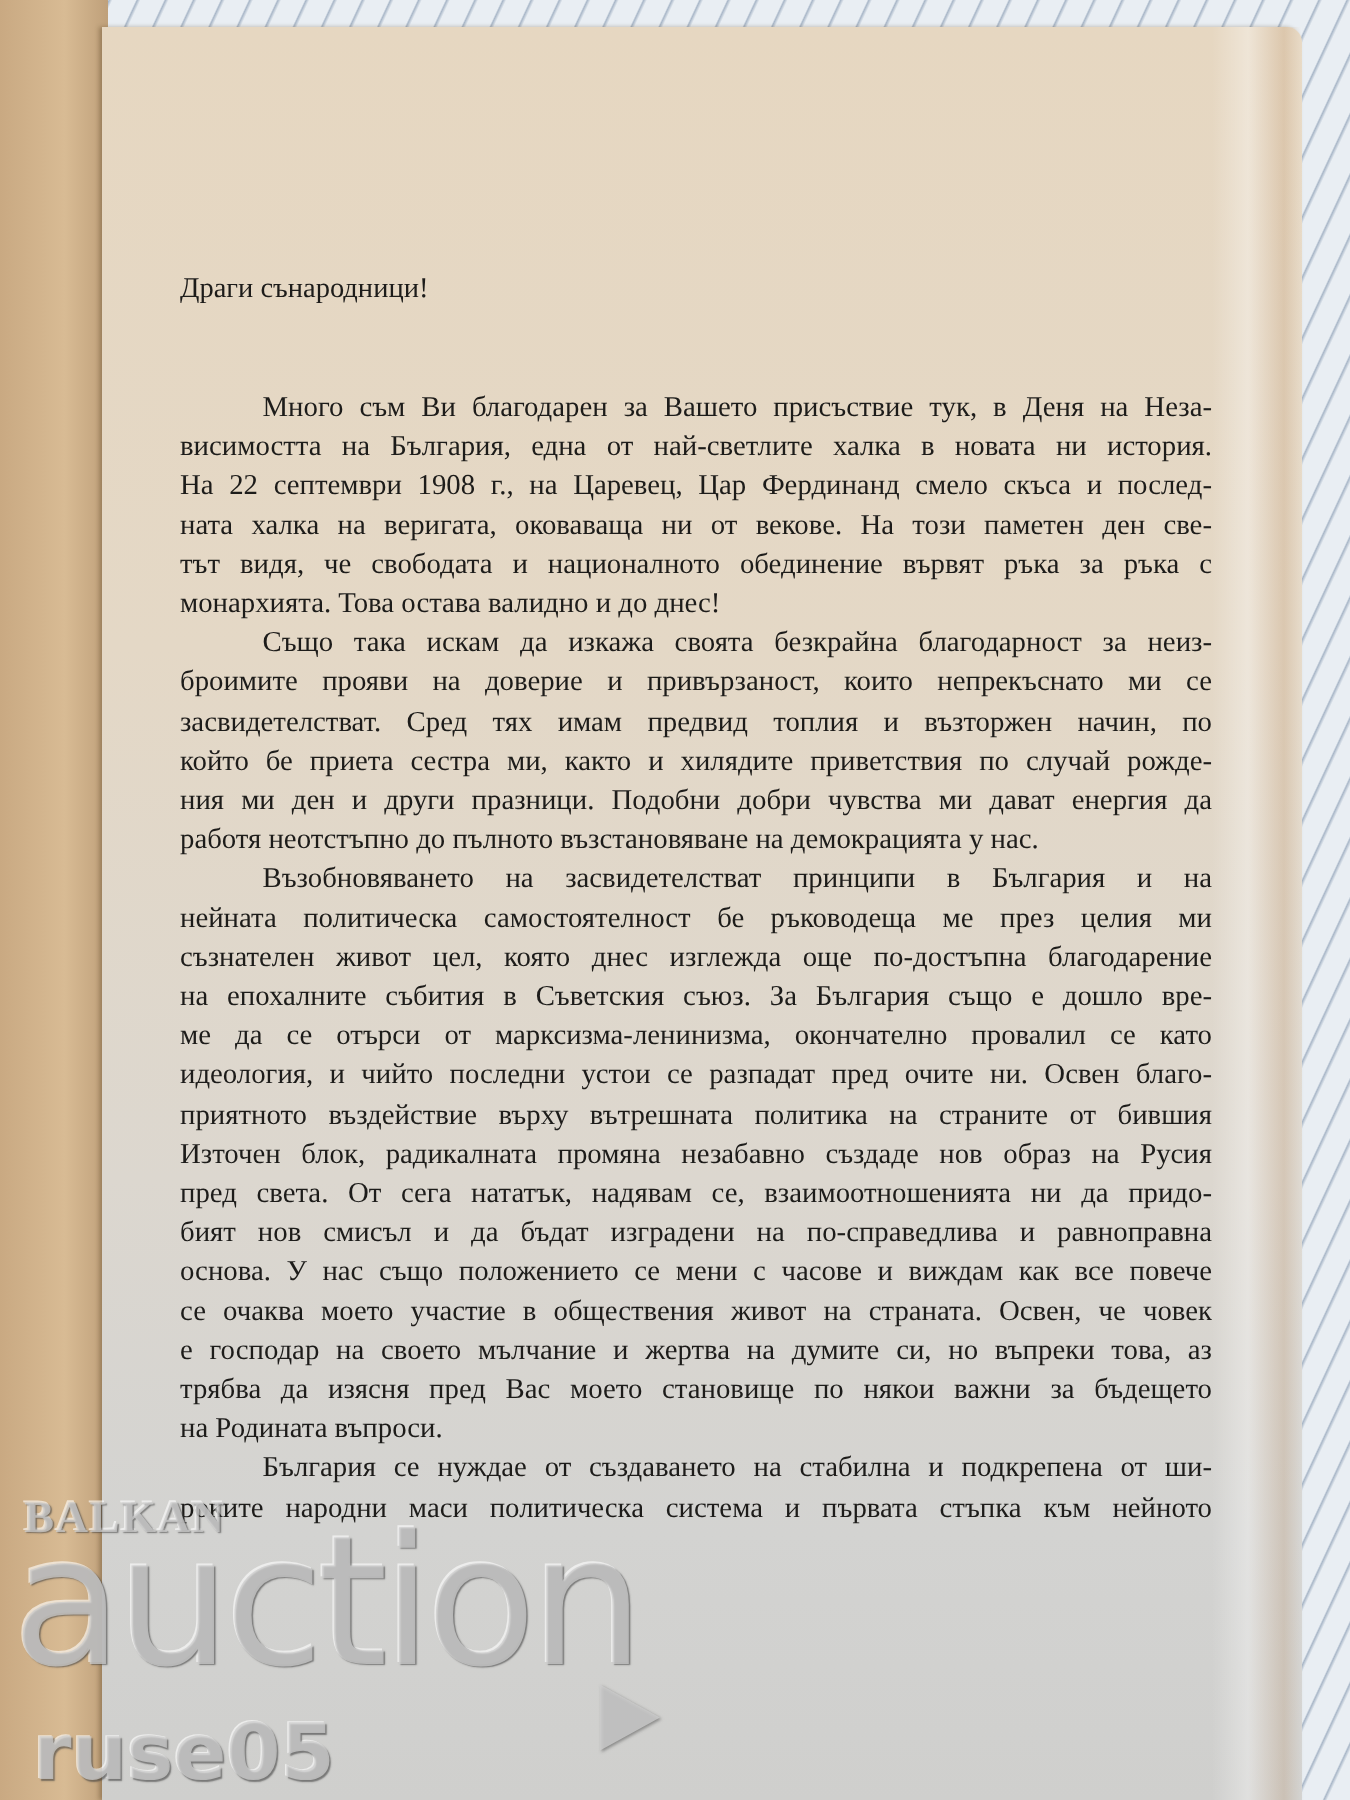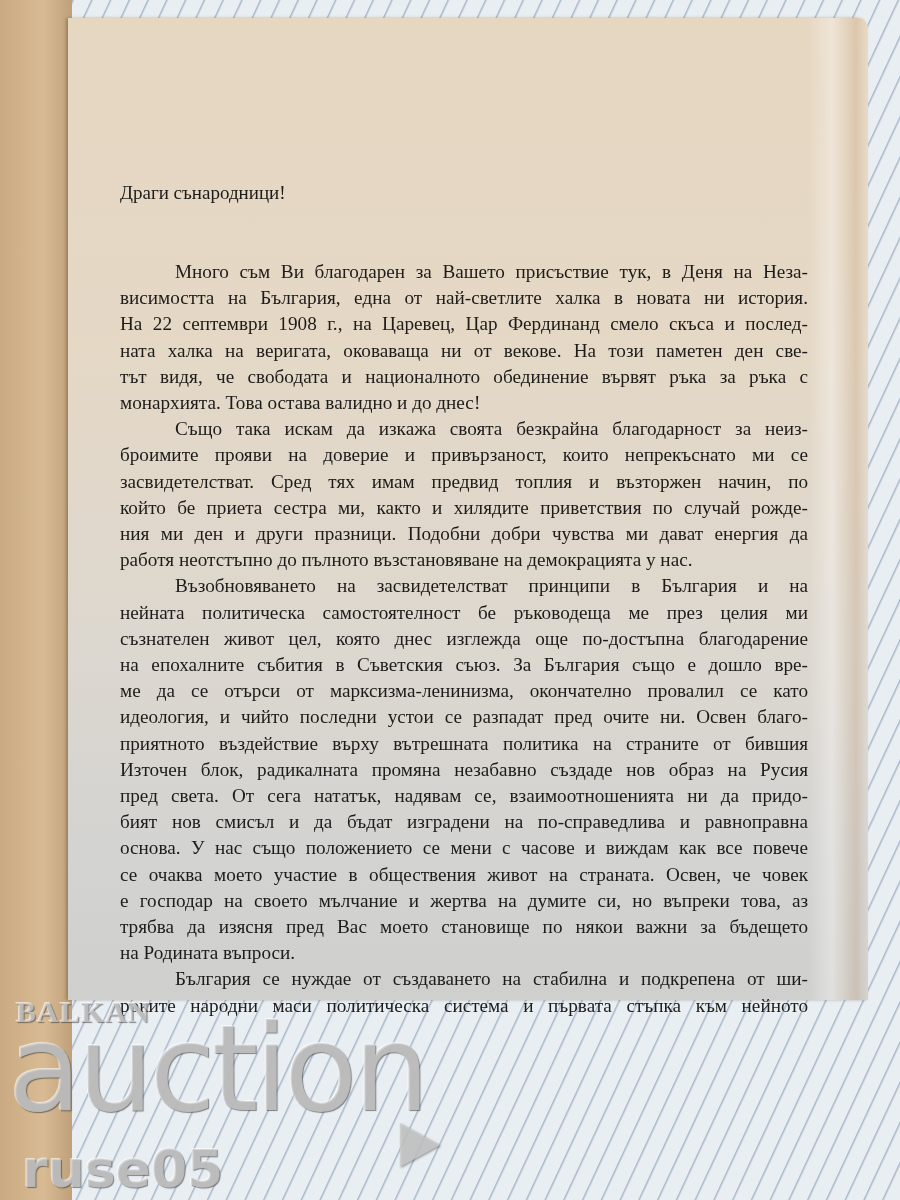--- a/index.html
+++ b/index.html
@@ -6,21 +6,21 @@
     body {
       width: 900px; height: 1200px; overflow: hidden; position: relative;
       background: repeating-linear-gradient(115deg, #e9eef3 0px, #e9eef3 14px, #a9b7c8 15px, #e9eef3 17px);
       font-family: "Liberation Serif", serif;
     }
     .under-page {
       position: absolute; left: 0; top: 0; width: 72px; height: 1200px;
       background: linear-gradient(90deg, #c9a982 0%, #d8bb94 60%, #bfa07a 100%);
     }
     .page {
-      position: absolute; left: 68px; top: 18px; width: 800px; height: 982px;
+      position: absolute; left: 68px; top: 18px; width: 800px; height: 1182px;
       background: linear-gradient(180deg, #e6d7c1 0%, #e4d8c6 35%, #dcd7cf 65%, #d3d3d1 85%, #cfcfcd 100%);
       border-top-right-radius: 10px;
       box-shadow: -2px 0 3px rgba(80,60,30,0.35);
     }
     .page::after {
       content: ""; position: absolute; right: 0; top: 0; width: 60px; height: 100%;
       background: linear-gradient(90deg, rgba(255,255,255,0) 0%, rgba(255,255,255,0.35) 40%, rgba(190,150,110,0.25) 80%, rgba(255,255,255,0.1) 100%);
     }
     .text {
       position: absolute; left: 52px; top: 0; width: 688px;

